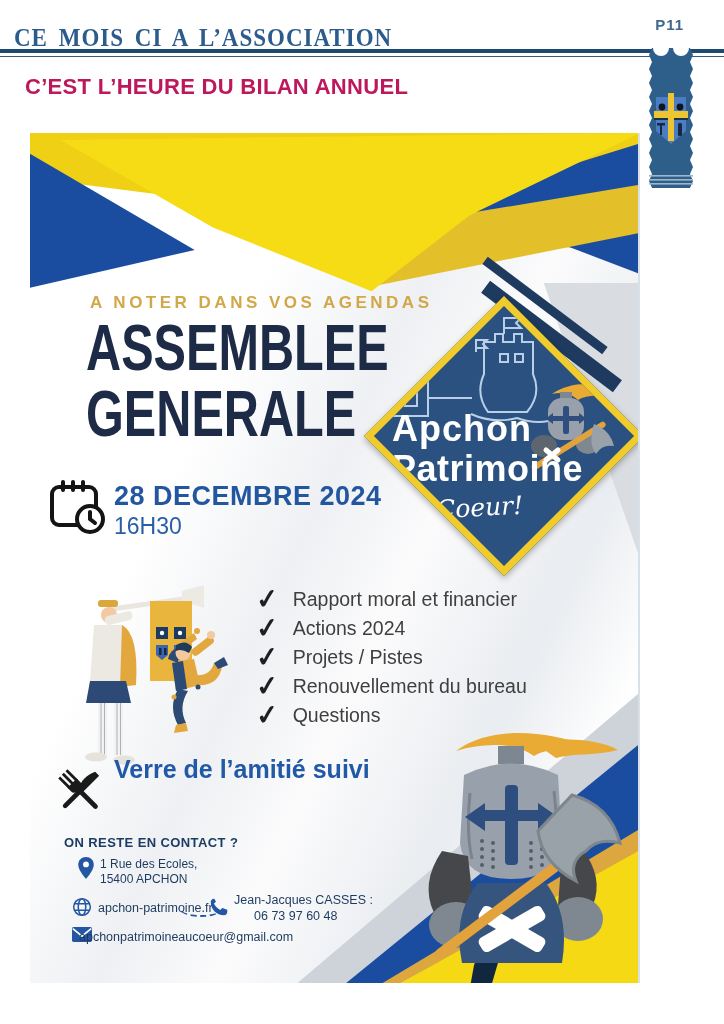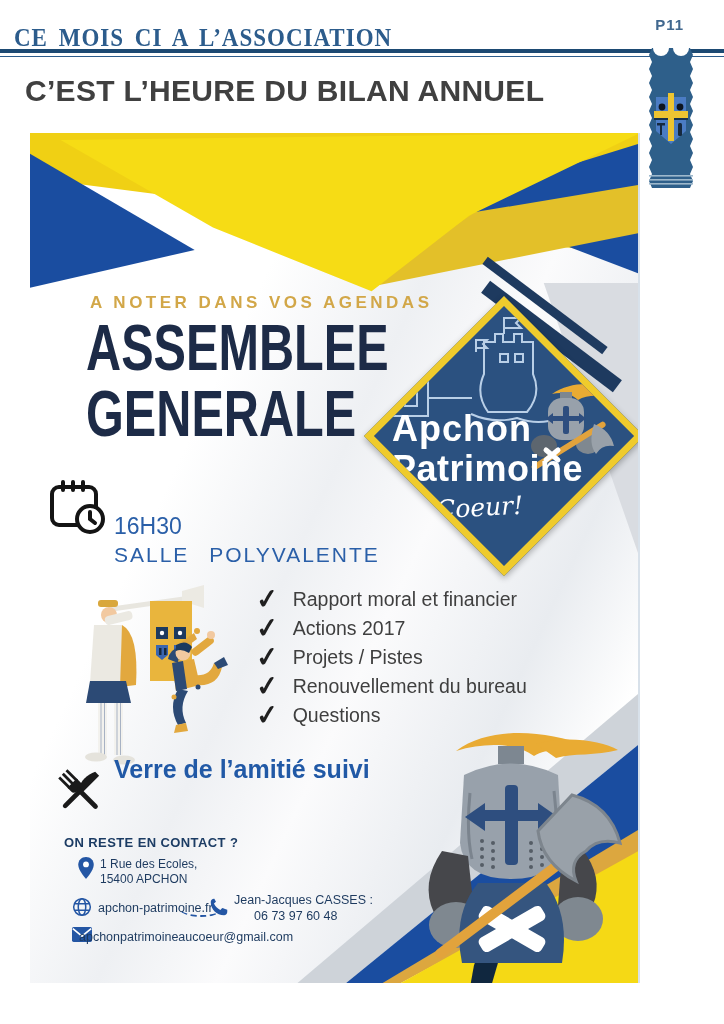--- a/index.html
+++ b/index.html
@@ -10,22 +10,22 @@
   .section-title{
     position:absolute; left:14px; top:24px;
     font-family:"Liberation Serif", serif;
     font-weight:700; font-size:23px; letter-spacing:1px; word-spacing:4px;
     color:#2c5c8c; transform:scaleY(1.08); transform-origin:left top;
   }
   .header-rule{ position:absolute; left:0; top:49px; width:724px; height:8px;
     border-top:4px solid #1d4a73; border-bottom:1px solid #2c5c8c; z-index:1;}
   .page-num{ position:absolute; right:40px; top:16px; font-size:15px; font-weight:700;
     color:#41688f; letter-spacing:1px;}
-  .headline{ position:absolute; left:25px; top:74px; font-size:30px; font-weight:700;
-    color:#404040; letter-spacing:0.3px; white-space:nowrap;}
+  .headline{ position:absolute; left:25px; top:74px; font-size:22px; font-weight:700;
+    color:#be185d; letter-spacing:0.3px; white-space:nowrap;}
   .ribbon{ position:absolute; left:646px; top:47px; width:50px; height:147px; z-index:6;}
 
   
   .poster{ position:absolute; left:30px; top:133px; width:610px; height:850px;
     overflow:hidden;
     background:
       linear-gradient(115deg, #ffffff 30%, #eef0f3 46%, #fbfbfc 58%, #e9ecf0 74%, #ffffff 86%);
     border-right:2px solid #d8e1ea;
   }
   .shape{ position:absolute; }
@@ -218,31 +218,31 @@
     </div>
 
     <div class="cal-icon">
       <svg width="58" height="58" viewBox="0 0 58 58" fill="none" stroke="#141414" stroke-width="4" stroke-linecap="round">
         <rect x="4" y="10" width="44" height="38" rx="7"></rect>
         <path d="M15,5 v8 M25,5 v8 M35,5 v8"></path>
         <circle cx="42" cy="42" r="13" fill="#ffffff"></circle>
         <path d="M42,35 v7 l5,4"></path>
       </svg>
     </div>
+    <div class="event-date">28 DECEMBRE 2024</div>
     <div class="event-time">16H30</div>
-    <div class="event-venue">SALLE POLYVALENTE</div>
 
     <div class="agenda">
       <div class="agenda-row">
         <span class="check">✓</span>
         <span class="agenda-label">Rapport moral et financier</span>
       </div>
       <div class="agenda-row">
         <span class="check">✓</span>
-        <span class="agenda-label">Actions 2017</span>
+        <span class="agenda-label">Actions 2024</span>
       </div>
       <div class="agenda-row">
         <span class="check">✓</span>
         <span class="agenda-label">Projets / Pistes</span>
       </div>
       <div class="agenda-row">
         <span class="check">✓</span>
         <span class="agenda-label">Renouvellement du bureau</span>
       </div>
       <div class="agenda-row">

